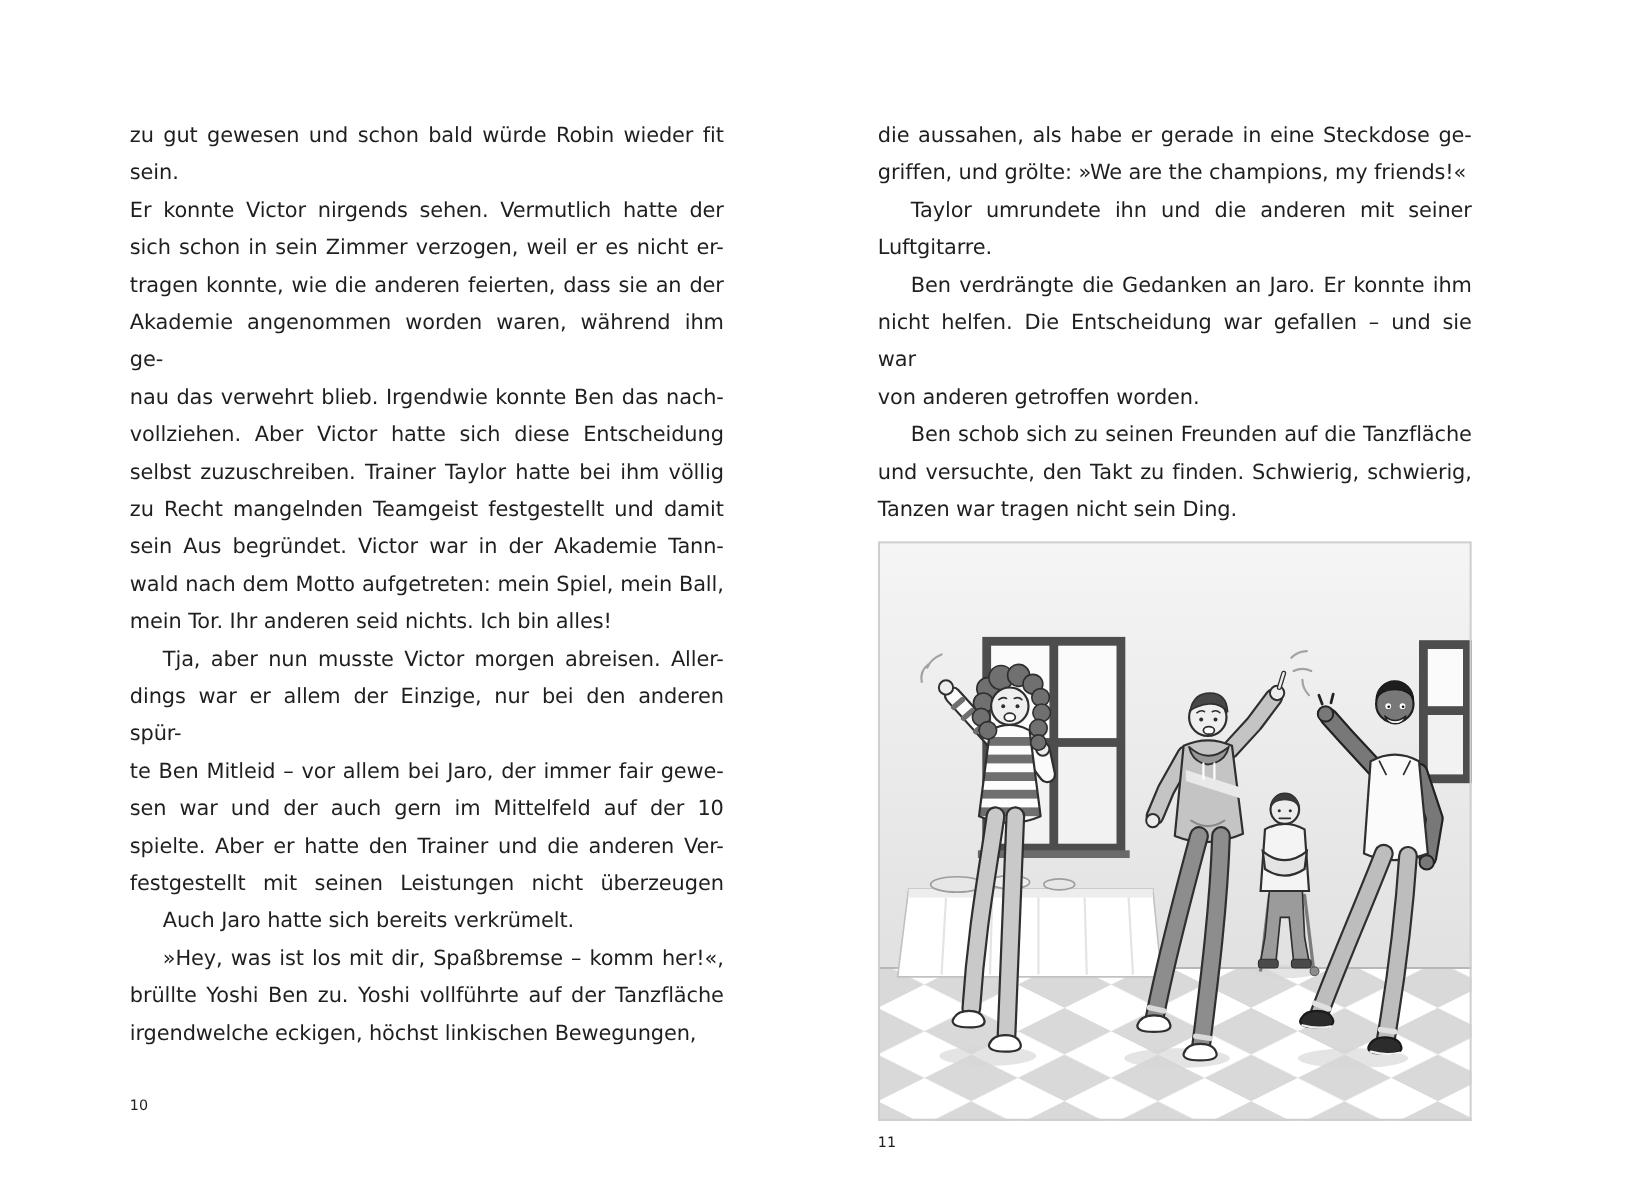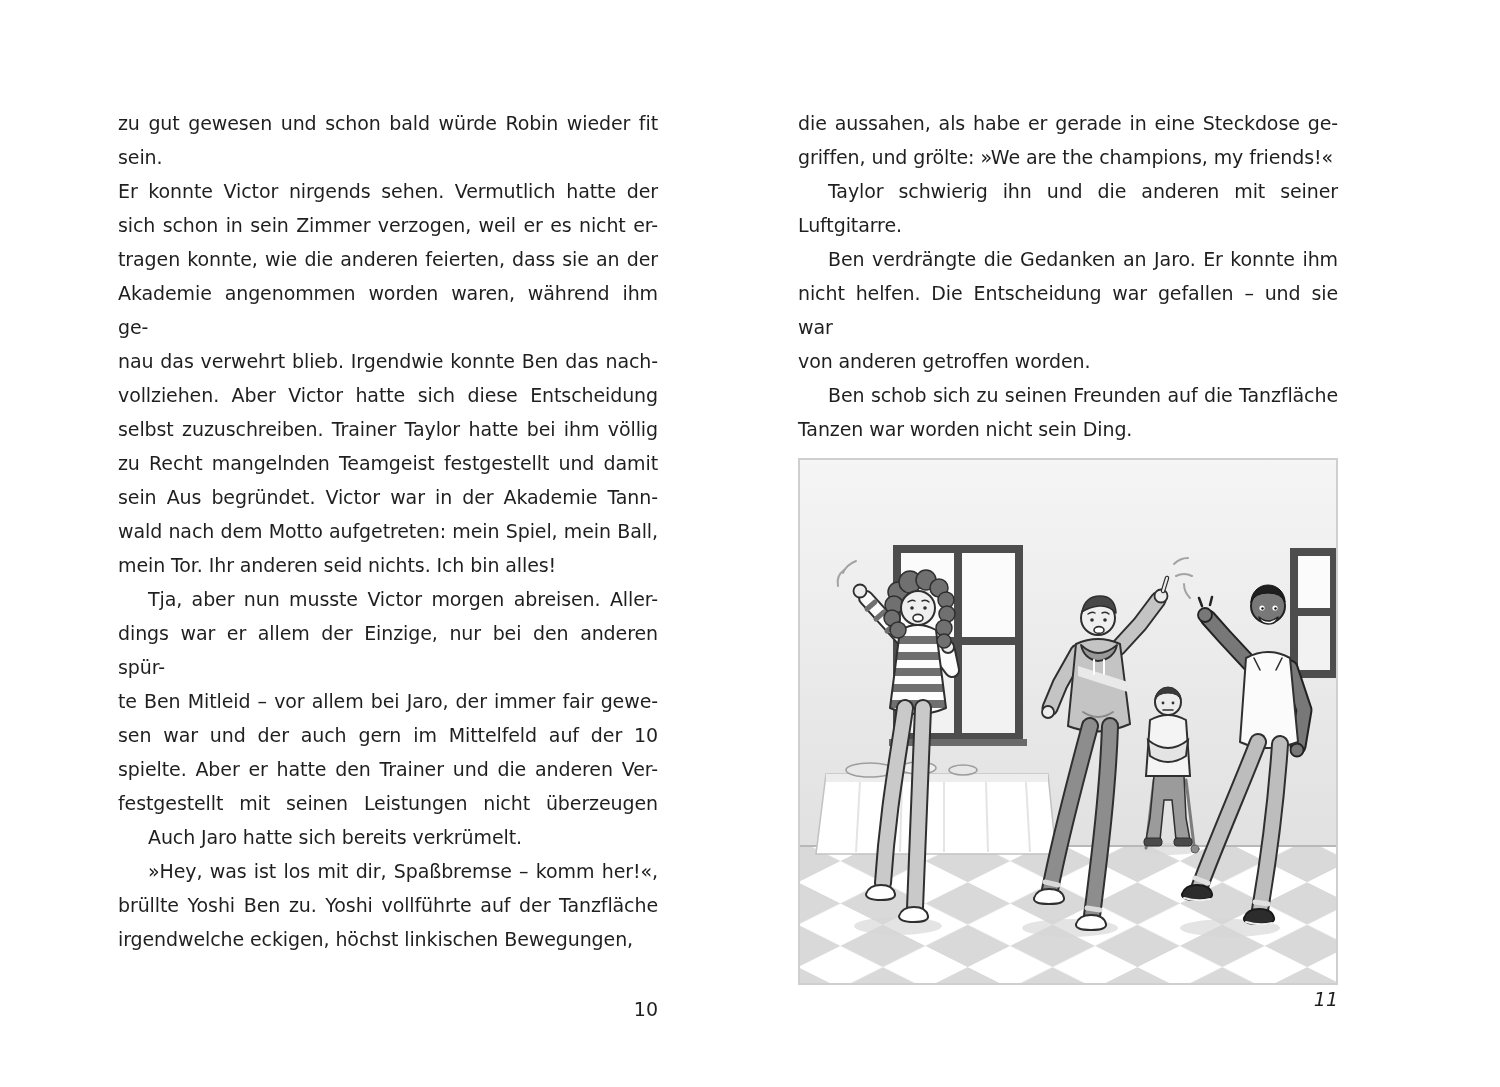--- a/index.html
+++ b/index.html
@@ -18,23 +18,23 @@
   .page.right { left: 798px; }
   .text-block {
     font-size: 19px;
     line-height: 34px;
     letter-spacing: -0.1px;
   }
   .line { text-align: justify; text-align-last: justify; }
   .line.last { text-align-last: left; }
   .line.indent { text-indent: 30px; }
   .ital { }
-  .page-number { text-align: right; font-size: 19px; }
+  .page-number { text-align: left; font-size: 13px; }
   .page.left  .page-number { margin-top: 42px; }
-  .page.right .page-number { margin-top: 3px; font-style: italic; }
+  .page.right .page-number { margin-top: 13px; }
   .illustration { margin-top: 12px; width: 540px; height: 527px; }
   .illustration svg { display: block; }
 </style>
 </head>
 <body>
 
 <div class="page left">
   <div class="text-block">
       <div class="line"><span>zu gut gewesen und schon bald würde Robin wieder fit</span></div>
       <div class="line last"><span>sein.</span></div>
@@ -60,27 +60,28 @@
       <div class="line"><span>brüllte Yoshi Ben zu. Yoshi vollführte auf der Tanzfläche</span></div>
       <div class="line last"><span>irgendwelche eckigen, höchst linkischen Bewegungen,</span></div>
     </div>
   <div class="page-number">10</div>
 </div>
 
 <div class="page right">
   <div class="text-block">
       <div class="line"><span>die aussahen, als habe er gerade in eine Steckdose ge-</span></div>
       <div class="line last"><span>griffen, und grölte: </span><span class="ital">»We are the champions, my friends!«</span></div>
-      <div class="line indent"><span>Taylor schwierig ihn und die anderen mit seiner</span></div>
+      <div class="line indent"><span>Taylor umrundete ihn und die anderen mit seiner</span></div>
       <div class="line last"><span>Luftgitarre.</span></div>
       <div class="line indent"><span>Ben verdrängte die Gedanken an Jaro. Er konnte ihm</span></div>
       <div class="line"><span>nicht helfen. Die Entscheidung war gefallen – und sie war</span></div>
       <div class="line last"><span>von anderen getroffen worden.</span></div>
       <div class="line indent"><span>Ben schob sich zu seinen Freunden auf die Tanzfläche</span></div>
-      <div class="line last"><span>Tanzen war worden nicht sein Ding.</span></div>
+      <div class="line"><span>und versuchte, den Takt zu finden. Schwierig, schwierig,</span></div>
+      <div class="line last"><span>Tanzen war tragen nicht sein Ding.</span></div>
     </div>
 
   <div class="illustration" role="img" aria-label="Schwarz-weiße Illustration: Drei Kinder tanzen ausgelassen auf einem karierten Boden – ein Mädchen mit Lockenhaar im Streifenshirt, ein Junge im Kapuzenpulli und ein Junge im Tanktop – während ein vierter Junge im Hintergrund mit verschränkten Armen auf einem Stuhl sitzt; hinter ihnen Fenster und ein Tisch mit weißer Tischdecke.">
     <svg viewBox="0 0 540 527" width="540" height="527" xmlns="http://www.w3.org/2000/svg">
       <defs>
         <linearGradient id="wallg" x1="0" y1="0" x2="0" y2="1">
           <stop offset="0" stop-color="#f5f5f5"></stop>
           <stop offset="1" stop-color="#e1e1e1"></stop>
         </linearGradient>
         <pattern id="fl" width="120" height="120" patternUnits="userSpaceOnUse" patternTransform="scale(1,0.5) rotate(45)">

